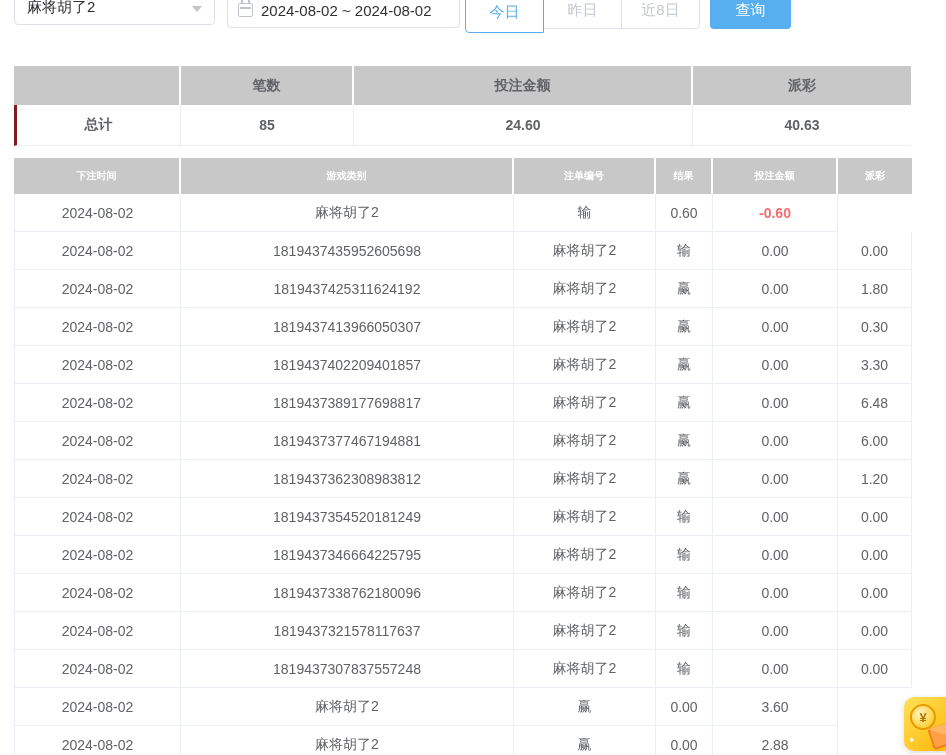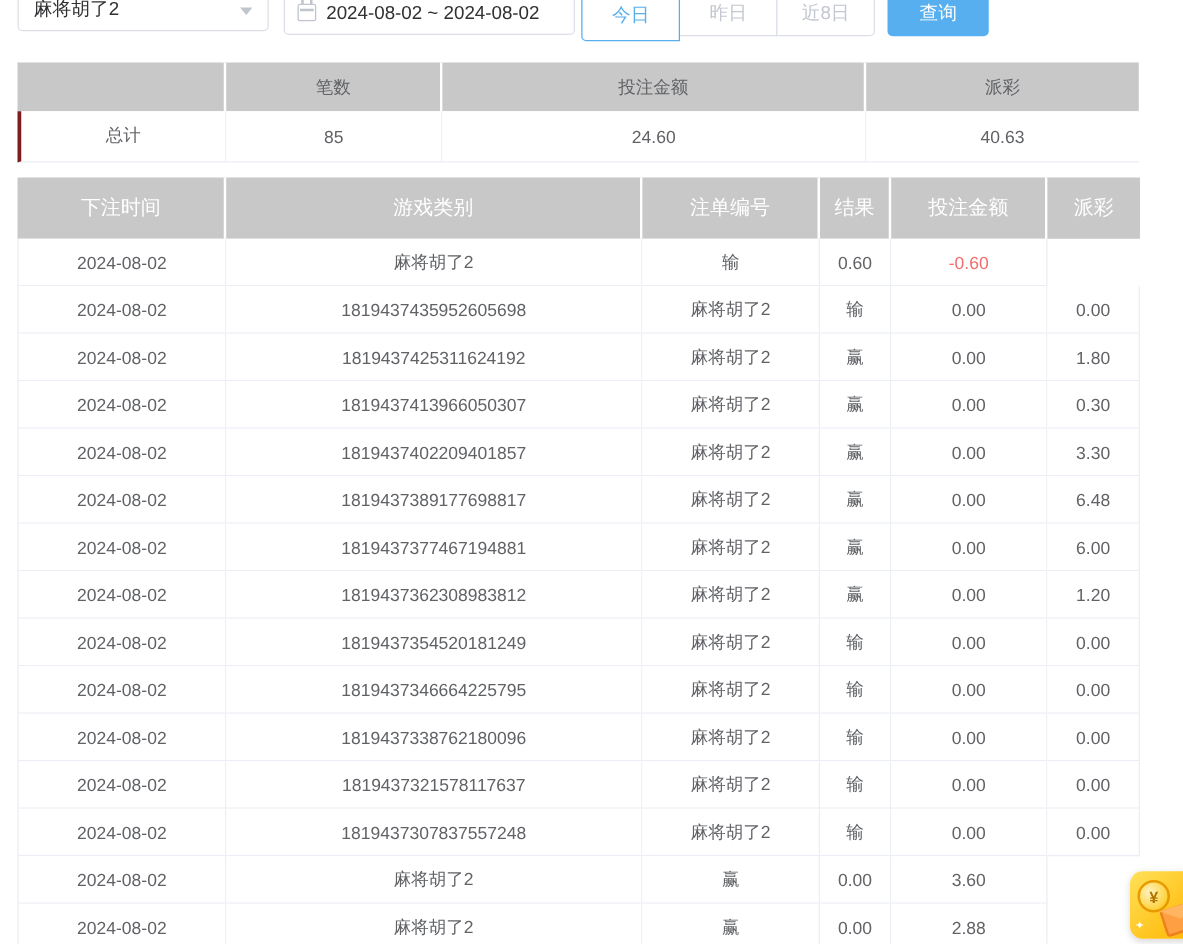--- a/index.html
+++ b/index.html
@@ -49,54 +49,54 @@
     position:relative;z-index:2;height:41px;
     border:1px solid var(--primary);color:var(--primary);background:#fff;
   }
   .query-btn{
     position:absolute;left:710px;top:-8px;width:81px;height:37px;
     background:var(--primary);color:#fff;border:none;border-radius:4px;
     font-size:15px;cursor:pointer;
   }
 
   
-  .summary{margin:16px 0 0 14px;width:897px;}
+  .summary{margin:32px 0 0 14px;width:897px;font-weight:bold;}
   .sum-grid{display:grid;grid-template-columns:167px 173px 339px 218px;}
   .sum-head .cell{
     height:39px;background:var(--header-bg);border-right:2px solid #fff;
     display:flex;align-items:center;justify-content:center;
     font-size:14px;color:var(--text);
   }
   .sum-head .cell:last-child{border-right:none;}
   .sum-body .cell{
     height:41px;background:#fff;
     border-right:1px solid var(--border);border-bottom:1px solid var(--border);
     display:flex;align-items:center;justify-content:center;
     font-size:14px;color:var(--text);
   }
   .sum-body .cell:first-child{border-left:3px solid #7f1d1d;}
   .sum-body .cell:last-child{border-right:none;}
 
   
   .records{margin:12px 0 0 14px;width:898px;}
   .rec-grid{display:grid;grid-template-columns:167px 333px 142px 57px 125px 74px;}
   .rec-head .cell{
-    height:49px;background:var(--header-bg);border-right:2px solid #fff;
-    display:flex;align-items:center;justify-content:center;
-    font-size:16px;font-weight:normal;color:#fff;
+    height:36px;background:var(--header-bg);border-right:2px solid #fff;
+    display:flex;align-items:center;justify-content:center;
+    font-size:10px;font-weight:bold;color:#fff;
   }
   .rec-head .cell:last-child{border-right:none;}
   .rec-row .cell{
     height:38px;background:#fff;
     border-right:1px solid var(--border);border-bottom:1px solid var(--border);
     display:flex;align-items:center;justify-content:center;
     font-size:14px;color:var(--text);
   }
   .rec-row .cell:first-child{border-left:1px solid var(--border);}
-  .rec-row .cell.neg{color:var(--negative);}
+  .rec-row .cell.neg{color:var(--negative);font-weight:bold;}
 
   
   .promo{
     position:fixed;right:-16px;bottom:4px;width:58px;height:54px;
     background:linear-gradient(135deg,#ffe159 0%,#ffc41f 60%,#ffb300 100%);
     border-radius:10px;cursor:pointer;box-shadow:0 2px 6px rgba(0,0,0,.15);
   }
   .promo .coin{
     position:absolute;left:6px;top:7px;width:26px;height:26px;border-radius:50%;
     background:radial-gradient(circle at 35% 35%,#fff3c0,#ffd23e 70%,#f0a800);

